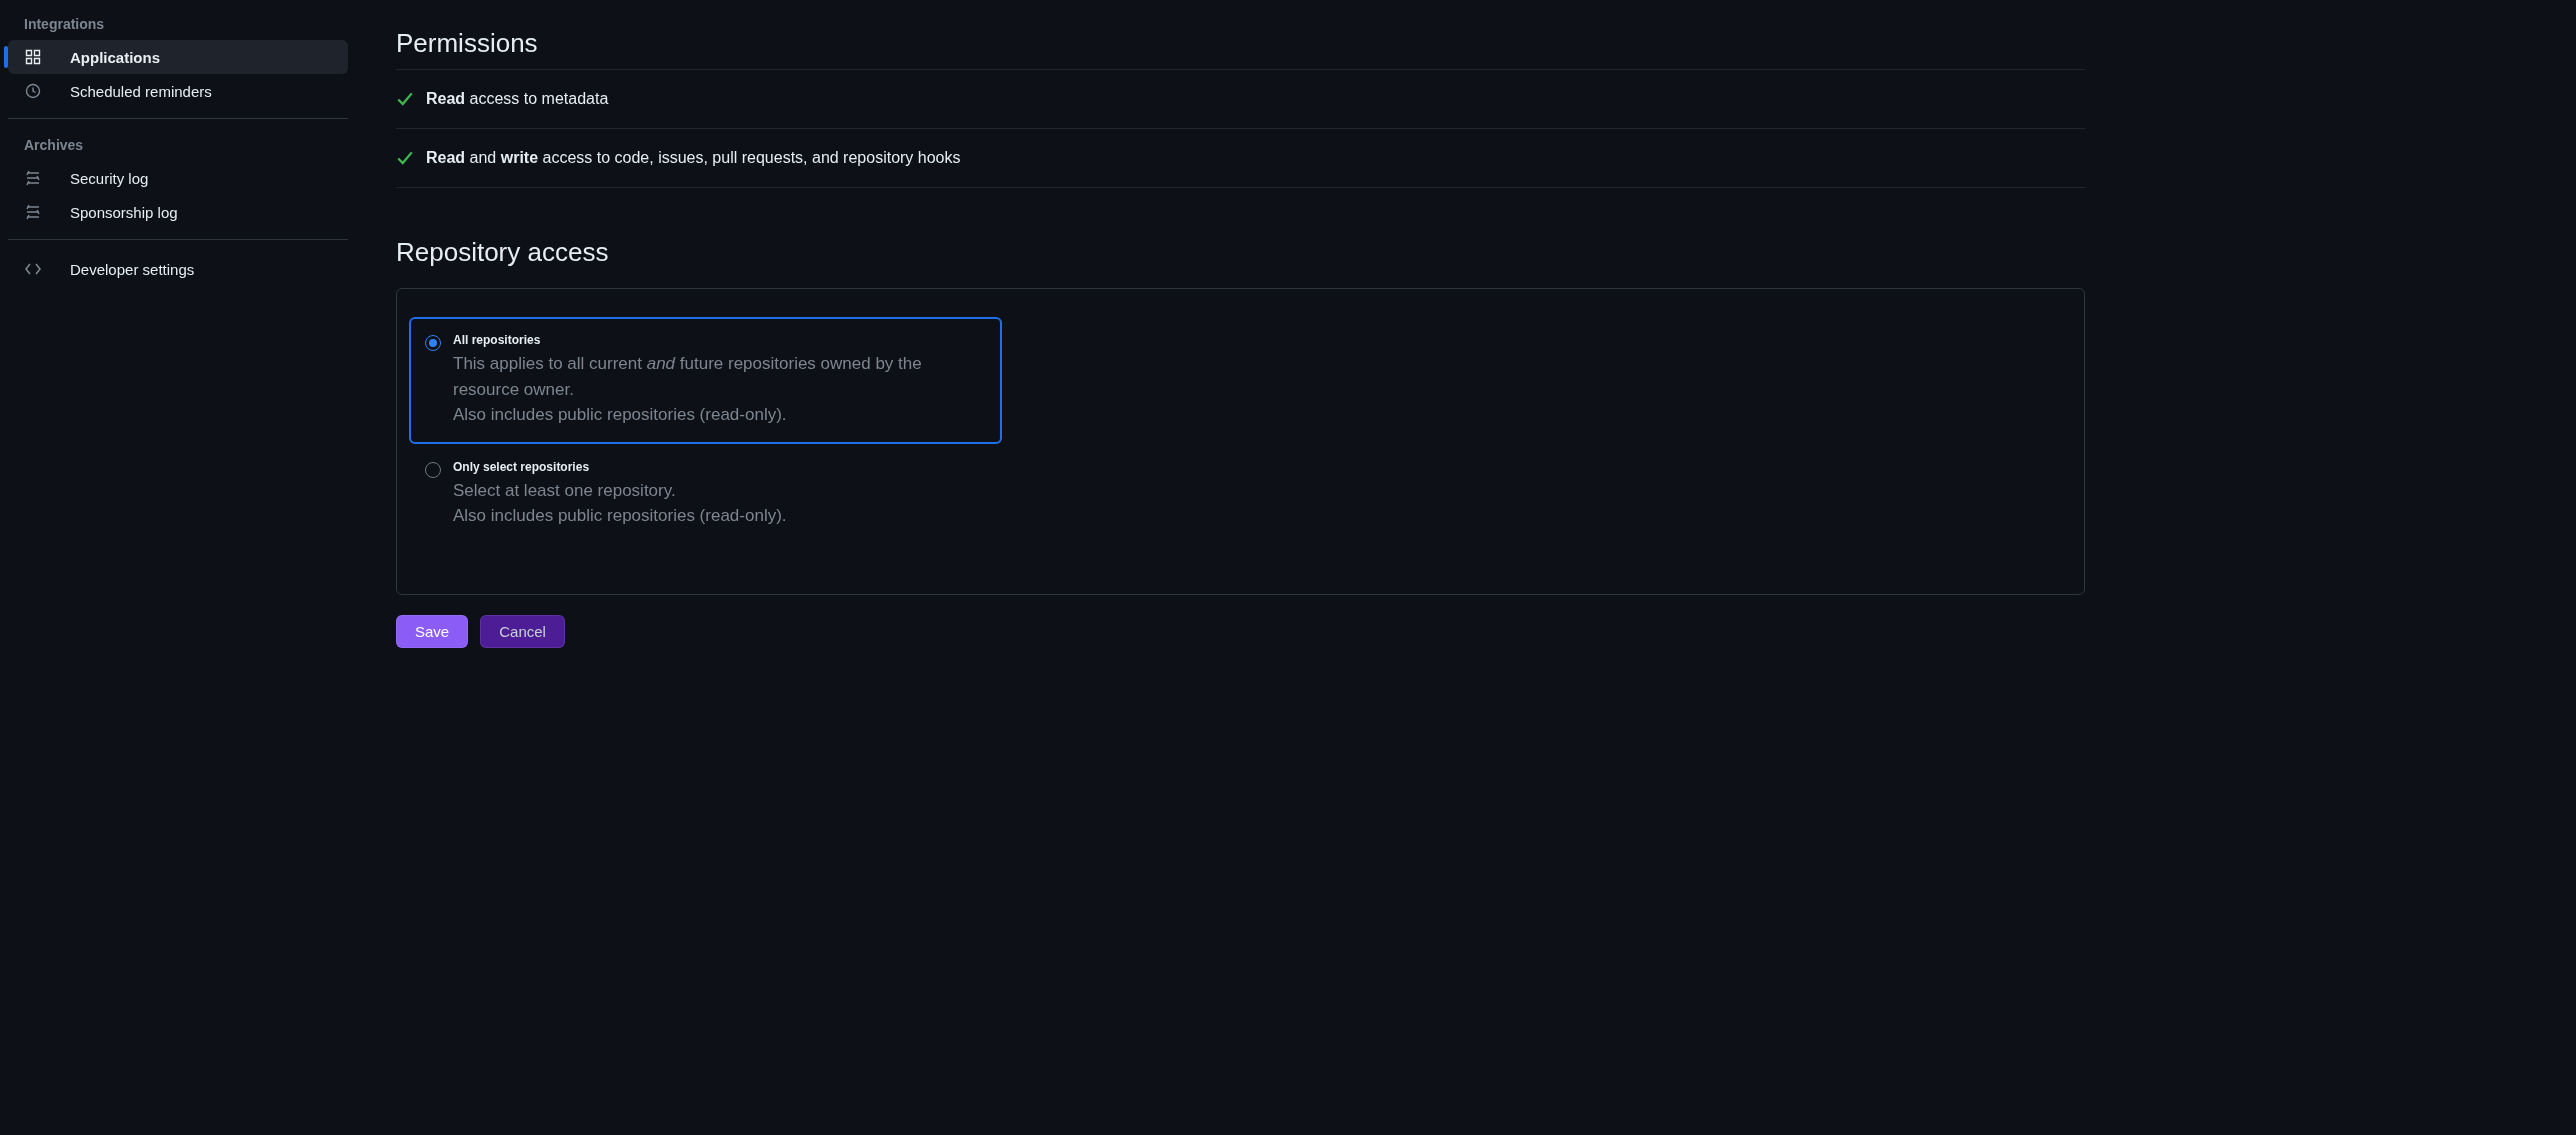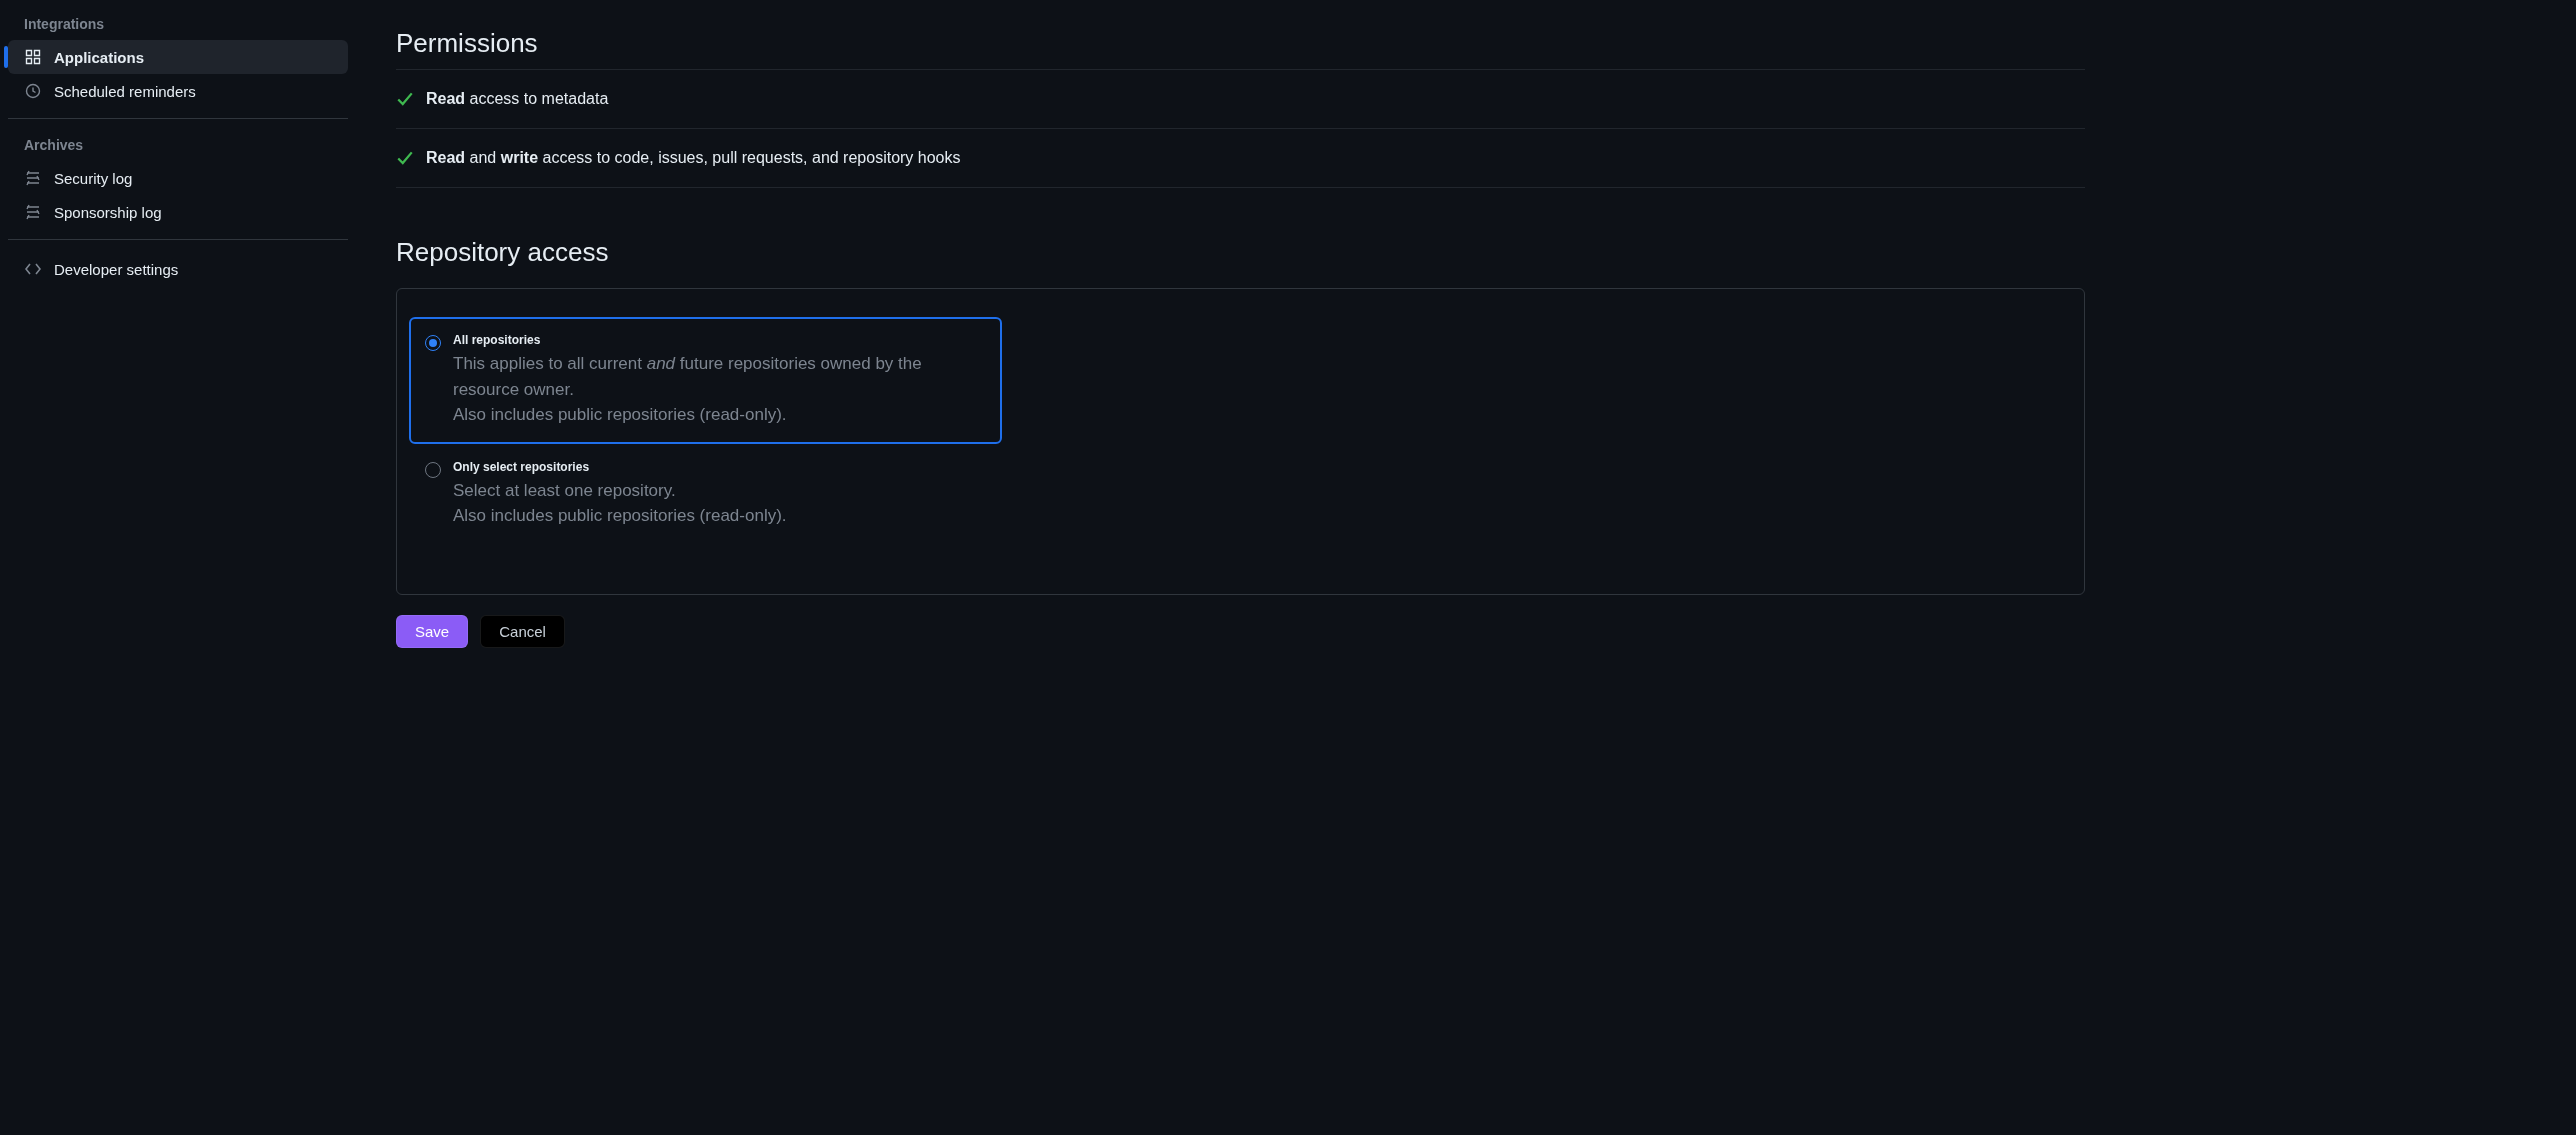--- a/index.html
+++ b/index.html
@@ -18,21 +18,21 @@
   }
   .sidebar-heading {
     color: #7d8590;
     font-size: 14px;
     font-weight: 600;
     padding: 6px 16px 8px 16px;
   }
   .sidebar-item {
     display: flex;
     align-items: center;
-    gap: 12px;
+    gap: 28px;
     padding: 8px 16px;
     border-radius: 6px;
     color: #e6edf3;
     font-size: 15px;
     cursor: pointer;
     position: relative;
   }
   .sidebar-item.active {
     background: #1f242c;
     font-weight: 600;
@@ -161,21 +161,21 @@
     font-weight: 500;
     cursor: pointer;
     border: 1px solid rgba(240,246,252,0.1);
   }
   .btn-primary {
     background: #8b5cf6;
     color: #fff;
     border-color: rgba(240,246,252,0.1);
   }
   .btn-secondary {
-    background: #000000;
+    background: #4c1d95;
     color: #c9d1d9;
   }
   svg { display: block; }
 </style>
 </head>
 <body>
 
 <nav class="sidebar">
   <div class="sidebar-heading">Integrations</div>
 

